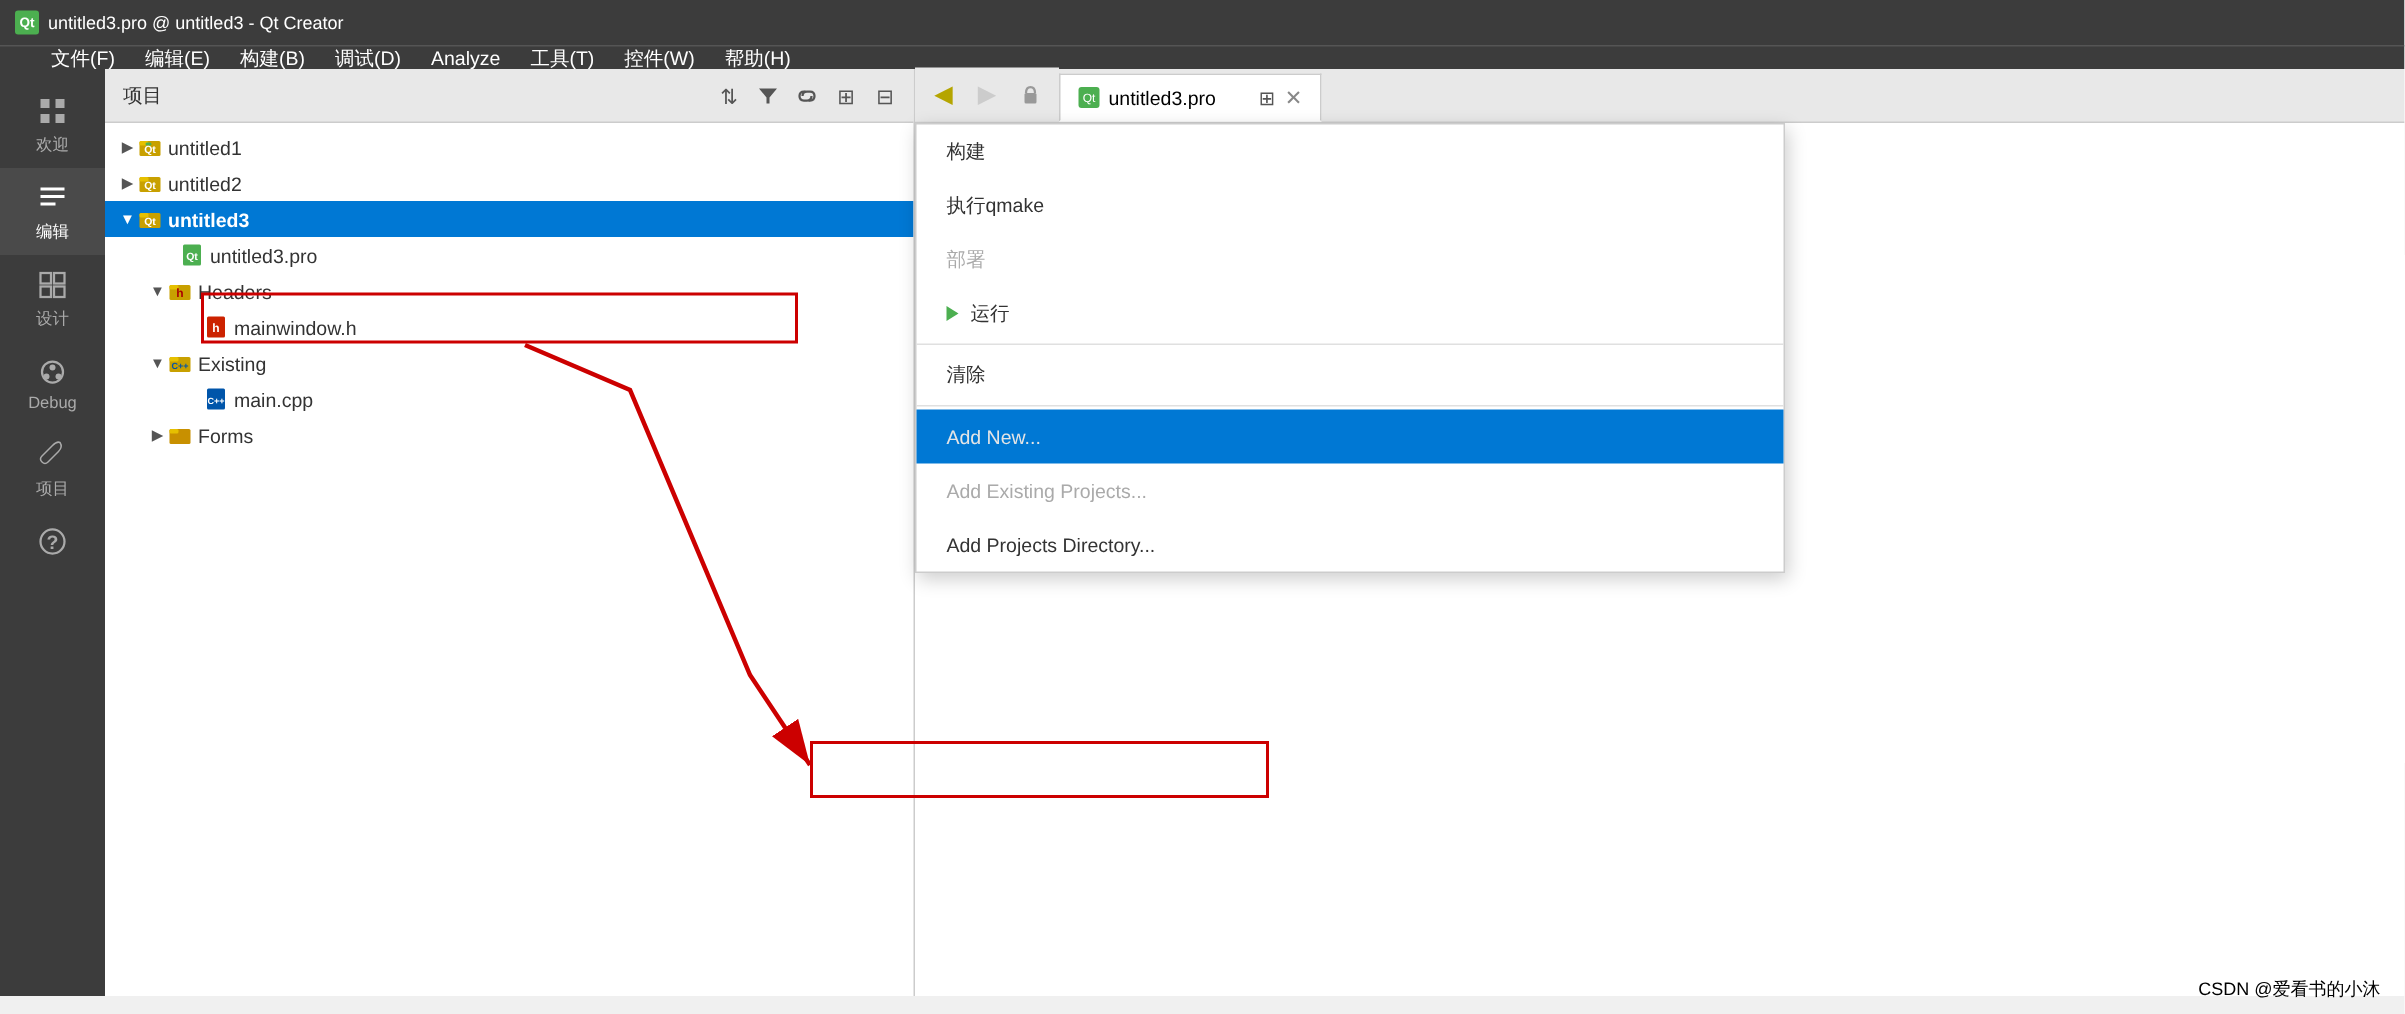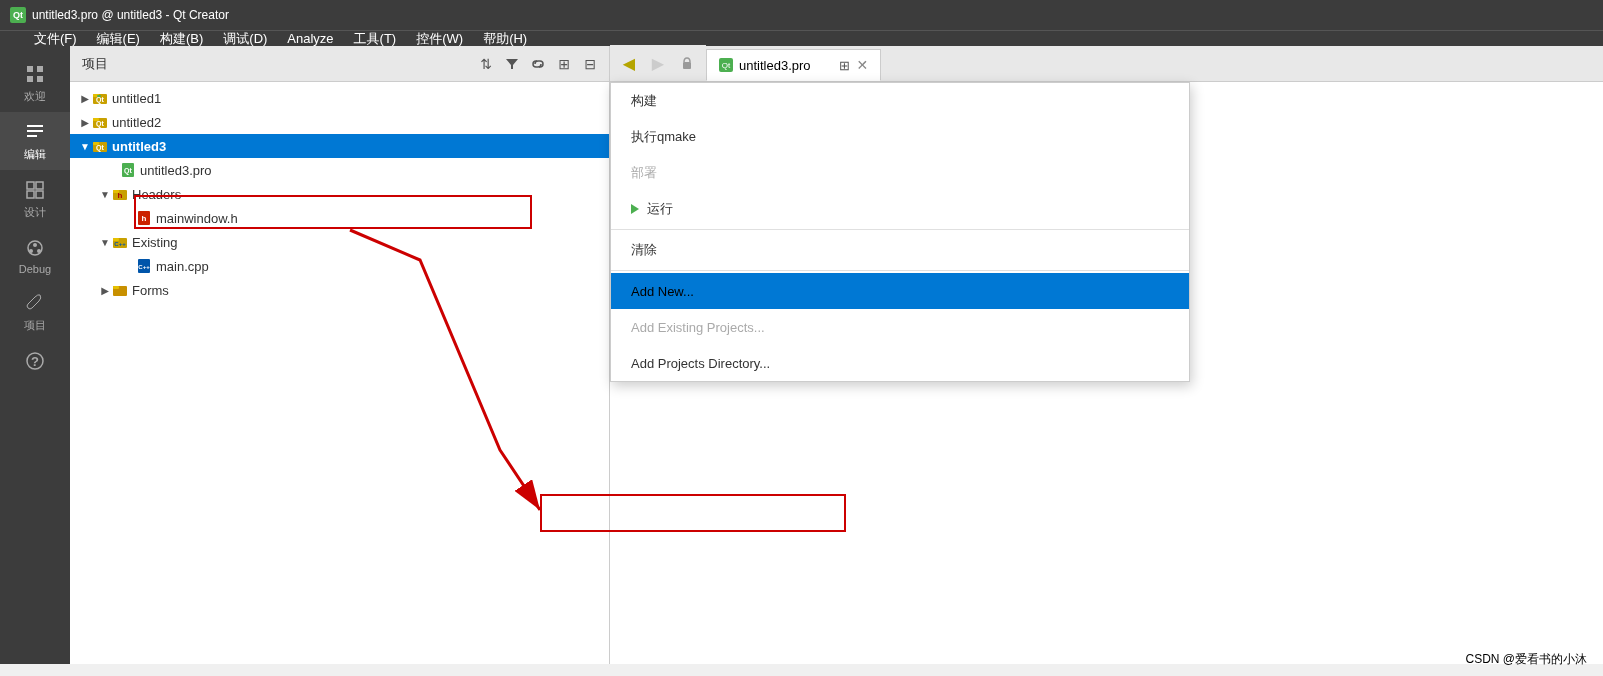--- a/index.html
+++ b/index.html
@@ -184,21 +184,21 @@
       height: 36px;
       display: flex;
       align-items: center;
       padding: 0 20px;
       cursor: pointer;
       font-size: 13px;
       color: #333;
     }
     .context-menu-item.highlighted {
       background: #0078d4;
-      color: #000000;
+      color: #e5e5e5;
     }
     .context-menu-item.disabled { color: #aaa; cursor: default; }
     .context-menu-item.has-icon {
       display: flex;
       align-items: center;
       gap: 8px;
     }
     .context-menu-separator {
       height: 1px;
       background: #e0e0e0;

